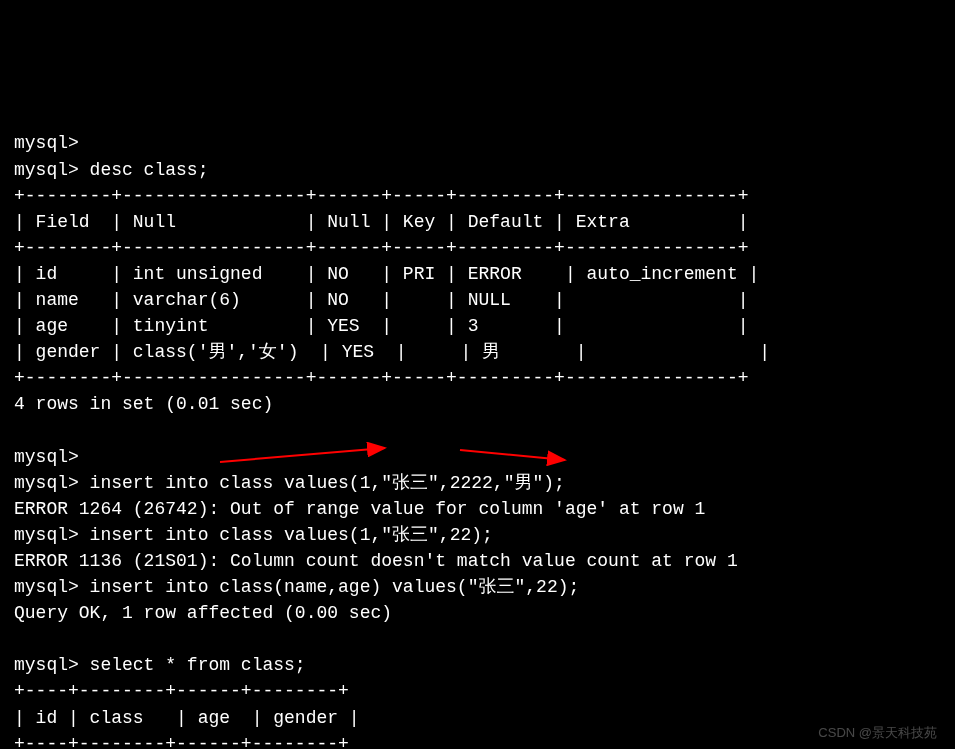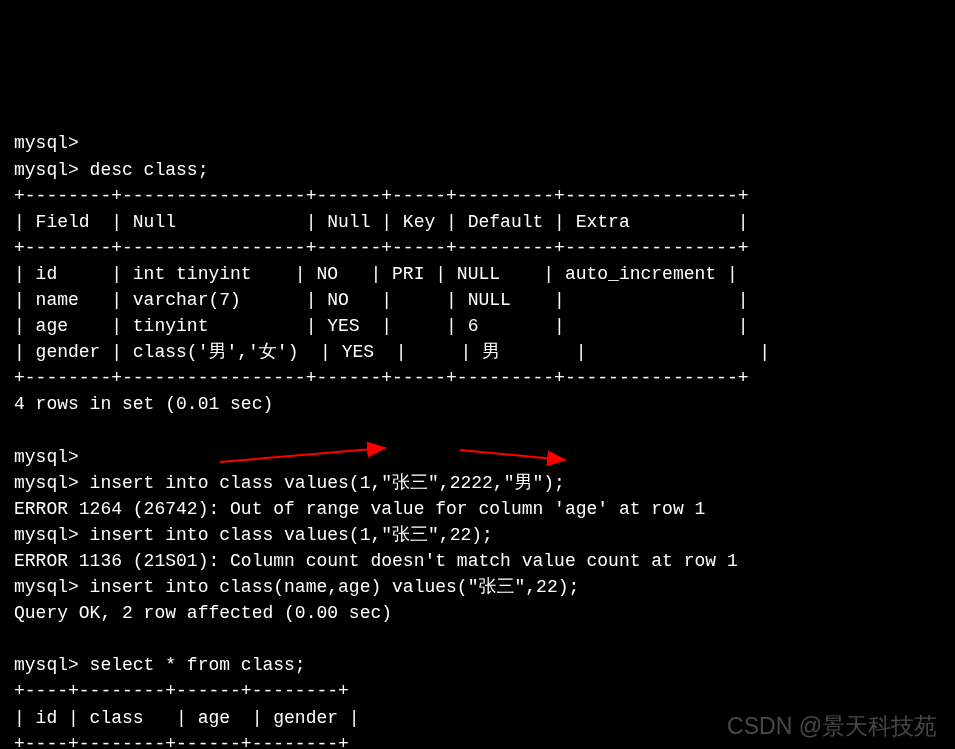--- a/index.html
+++ b/index.html
@@ -15,54 +15,54 @@
       width: 955px;
       height: 749px;
       overflow: hidden;
     }
     .term { white-space: pre; }
     .watermark {
       position: absolute;
       right: 18px;
       bottom: 6px;
       color: rgba(255,255,255,0.28);
-      font-size: 23px;
+      font-size: 13px;
       font-family: sans-serif;
       margin-left: 40px;
     }
     .arrow {
       position: absolute;
       pointer-events: none;
     }
   </style>
 </head>
 <body>
 
 
 
 <div class="term">
 <span>mysql&gt;</span>
 <span>mysql&gt; desc class;</span>
 <span>+--------+-----------------+------+-----+---------+----------------+</span>
 <span>| Field  | Null            | Null | Key | Default | Extra          |</span>
 <span>+--------+-----------------+------+-----+---------+----------------+</span>
-<span>| id     | int tinyint    | NO   | PRI | NULL    | auto_increment |</span>
-<span>| name   | varchar(7)      | NO   |     | NULL    |                |</span>
-<span>| age    | tinyint         | YES  |     | 6       |                |</span>
+<span>| id     | int unsigned    | NO   | PRI | ERROR    | auto_increment |</span>
+<span>| name   | varchar(6)      | NO   |     | NULL    |                |</span>
+<span>| age    | tinyint         | YES  |     | 3       |                |</span>
 <span>| gender | class('男','女')  | YES  |     | 男       |                |</span>
 <span>+--------+-----------------+------+-----+---------+----------------+</span>
 <span>4 rows in set (0.01 sec)</span>
 <span></span>
 <span>mysql&gt;</span>
 <span>mysql&gt; insert into class values(1,"张三",2222,"男");</span>
 <span>ERROR 1264 (26742): Out of range value for column 'age' at row 1</span>
 <span>mysql&gt; insert into class values(1,"张三",22);</span>
 <span>ERROR 1136 (21S01): Column count doesn't match value count at row 1</span>
 <span>mysql&gt; insert into class(name,age) values("张三",22);</span>
-<span>Query OK, 2 row affected (0.00 sec)</span>
+<span>Query OK, 1 row affected (0.00 sec)</span>
 <span></span>
 <span>mysql&gt; select * from class;</span>
 <span>+----+--------+------+--------+</span>
 <span>| id | class   | age  | gender |</span>
 <span>+----+--------+------+--------+</span>
 
 
 
 <span></span>
 

